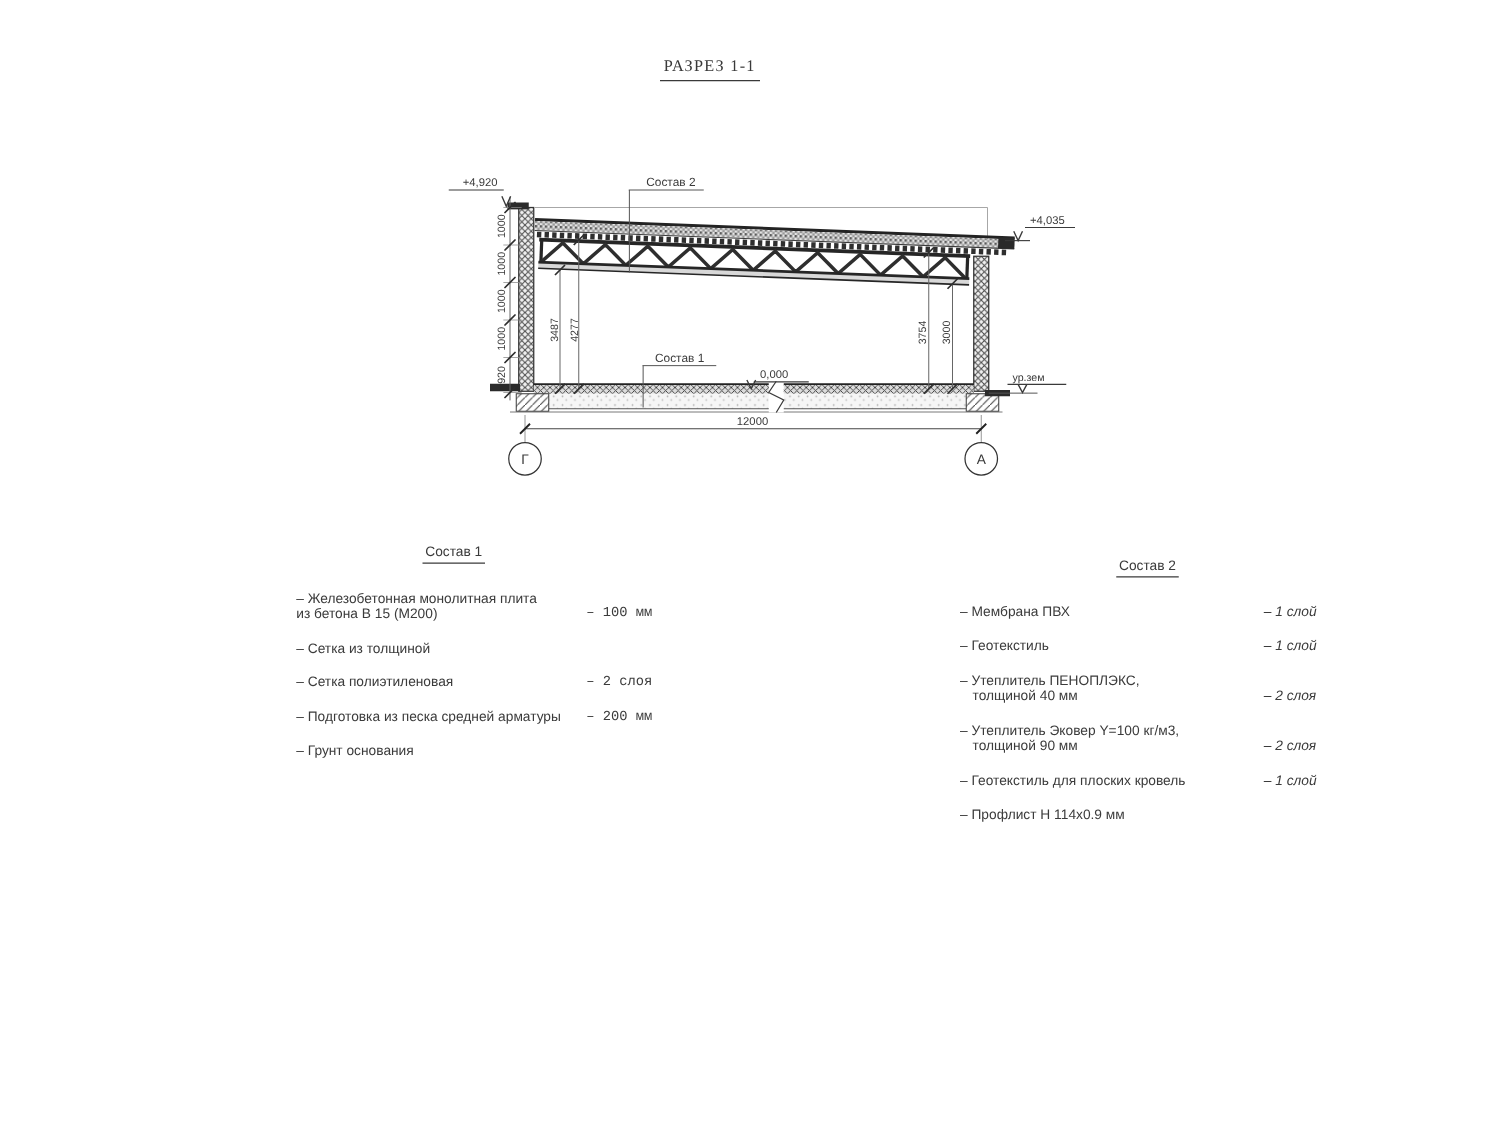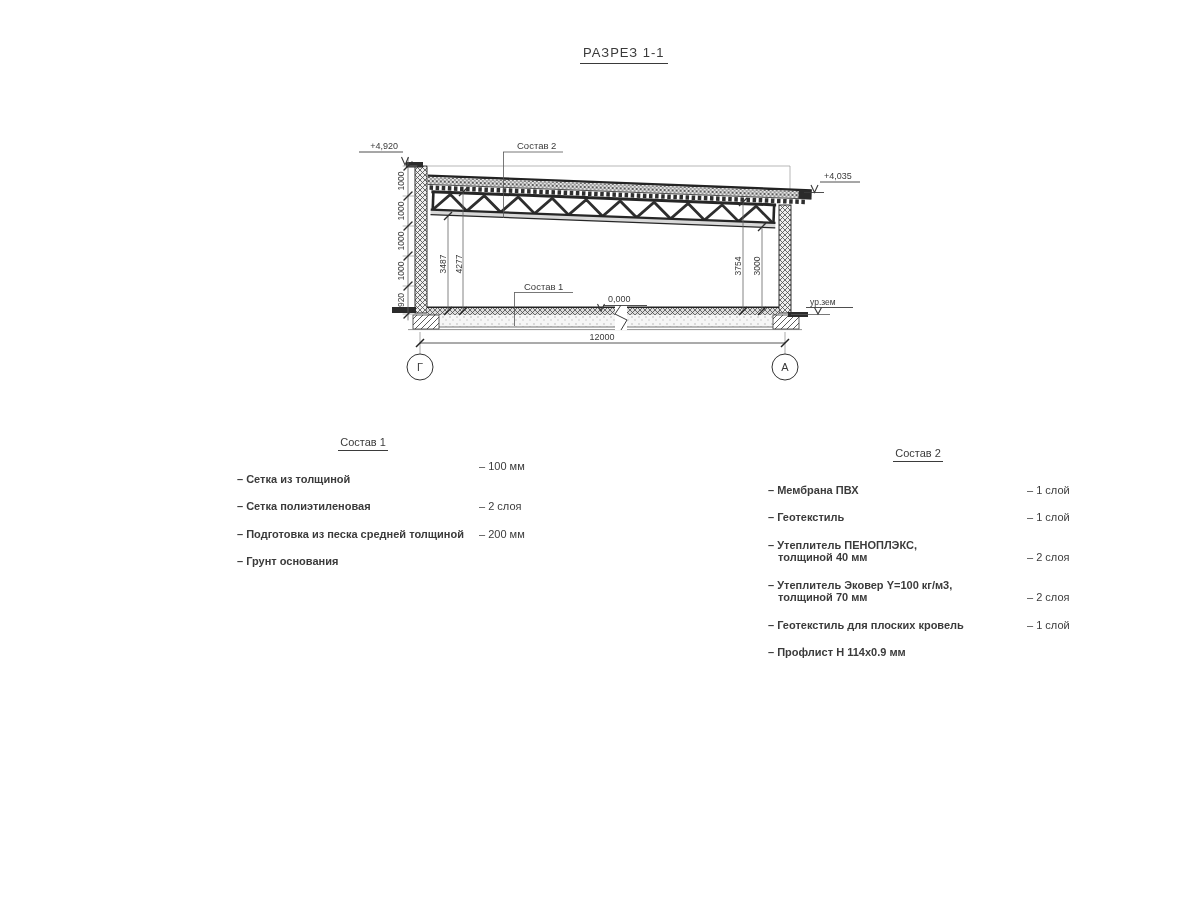--- a/index.html
+++ b/index.html
@@ -1,39 +1,39 @@
 <!DOCTYPE html>
 <html><head>
 <meta charset="utf-8">
 <style>
   html,body{margin:0;padding:0;background:#fff;}
   #page{position:relative;width:1200px;height:900px;background:#ffffff;overflow:hidden;
         font-family:"Liberation Sans",sans-serif;color:#3b3b3b;}
   
-  .drawing-title{position:absolute;left:580px;top:45px;font-size:13px;letter-spacing:1px;
-        color:#3a3a3a;border-bottom:1.2px solid #3a3a3a;padding:0 3px 3px 3px;}
+  .drawing-title{position:absolute;left:528px;top:45px;font-size:13px;letter-spacing:1px;
+        color:#3a3a3a;border-bottom:1.2px solid #3a3a3a;padding:0 3px 3px 3px;font-family:Liberation Serif, serif;}
   
   #draw{position:absolute;left:0;top:0;}
   #draw text{font-family:"Liberation Sans",sans-serif;fill:#3a3a3a;}
   
   .mlist{position:absolute;font-size:11px;line-height:12.5px;color:#3b3b3b;}
   .mlist .lh{text-align:center;margin-bottom:24px;}
   .mlist .lh span{border-bottom:1px solid #3b3b3b;padding:0 2px 2px 2px;}
   .mlist .row{position:relative;margin-bottom:15px;}
   .nm{white-space:pre-line;}
-  .hang{padding-left:10px;text-indent:-10px;font-weight:bold;}
+  .hang{padding-left:10px;text-indent:-10px;}
   .val{position:absolute;bottom:0;white-space:nowrap;}
   #sostav1{left:237px;top:436px;width:280px;}
   #sostav1 .lh{width:252px;}
   #sostav1 .nm{width:228px;}
-  #sostav1 .val{left:242px;}
+  #sostav1 .val{left:232px;font-family:Liberation Mono, monospace;}
   #sostav2{left:768px;top:447px;width:310px;}
   #sostav2 .lh{width:300px;}
   #sostav2 .nm{width:252px;}
-  #sostav2 .val{left:259px;}
+  #sostav2 .val{left:243px;font-style:italic;}
 </style>
 </head>
 <body>
 
 <div id="page">
 
   <div class="drawing-title">РАЗРЕЗ 1-1</div>
 
   <svg id="draw" width="1200" height="900" viewBox="0 0 1200 900">
     <defs>
@@ -179,32 +179,34 @@
     </g>
     <g>
       <circle cx="785" cy="367" r="13" fill="#fff" stroke="#333" stroke-width="1"></circle>
       <text x="785" y="371" font-size="11" text-anchor="middle">А</text>
     </g>
   </svg>
 
   <div id="sostav1" class="mlist">
     <div class="lh"><span>Состав 1</span></div>
     <div class="row">
+      <div class="nm">– Железобетонная  монолитная плита
+из бетона В 15 (М200)</div>
       <div class="val">– 100 мм</div>
     </div>
     <div class="row">
       <div class="nm hang">– Сетка из толщиной</div>
       <div class="val"></div>
     </div>
     <div class="row">
       <div class="nm hang">– Сетка полиэтиленовая</div>
       <div class="val">– 2 слоя</div>
     </div>
     <div class="row">
-      <div class="nm hang">– Подготовка из песка средней толщиной</div>
+      <div class="nm hang">– Подготовка из песка средней арматуры</div>
       <div class="val">– 200 мм</div>
     </div>
     <div class="row">
       <div class="nm hang">– Грунт основания</div>
       <div class="val"></div>
     </div>
   </div>
 
   <div id="sostav2" class="mlist">
     <div class="lh"><span>Состав 2</span></div>
@@ -216,21 +218,21 @@
       <div class="nm hang">– Геотекстиль</div>
       <div class="val">– 1 слой</div>
     </div>
     <div class="row">
       <div class="nm hang">– Утеплитель ПЕНОПЛЭКС,
 толщиной 40 мм</div>
       <div class="val">– 2 слоя</div>
     </div>
     <div class="row">
       <div class="nm hang">– Утеплитель Эковер Y=100 кг/м3,
-толщиной 70 мм</div>
+толщиной 90 мм</div>
       <div class="val">– 2 слоя</div>
     </div>
     <div class="row">
       <div class="nm hang">– Геотекстиль для плоских кровель</div>
       <div class="val">– 1 слой</div>
     </div>
     <div class="row">
       <div class="nm hang">– Профлист Н 114х0.9 мм</div>
       <div class="val"></div>
     </div>

